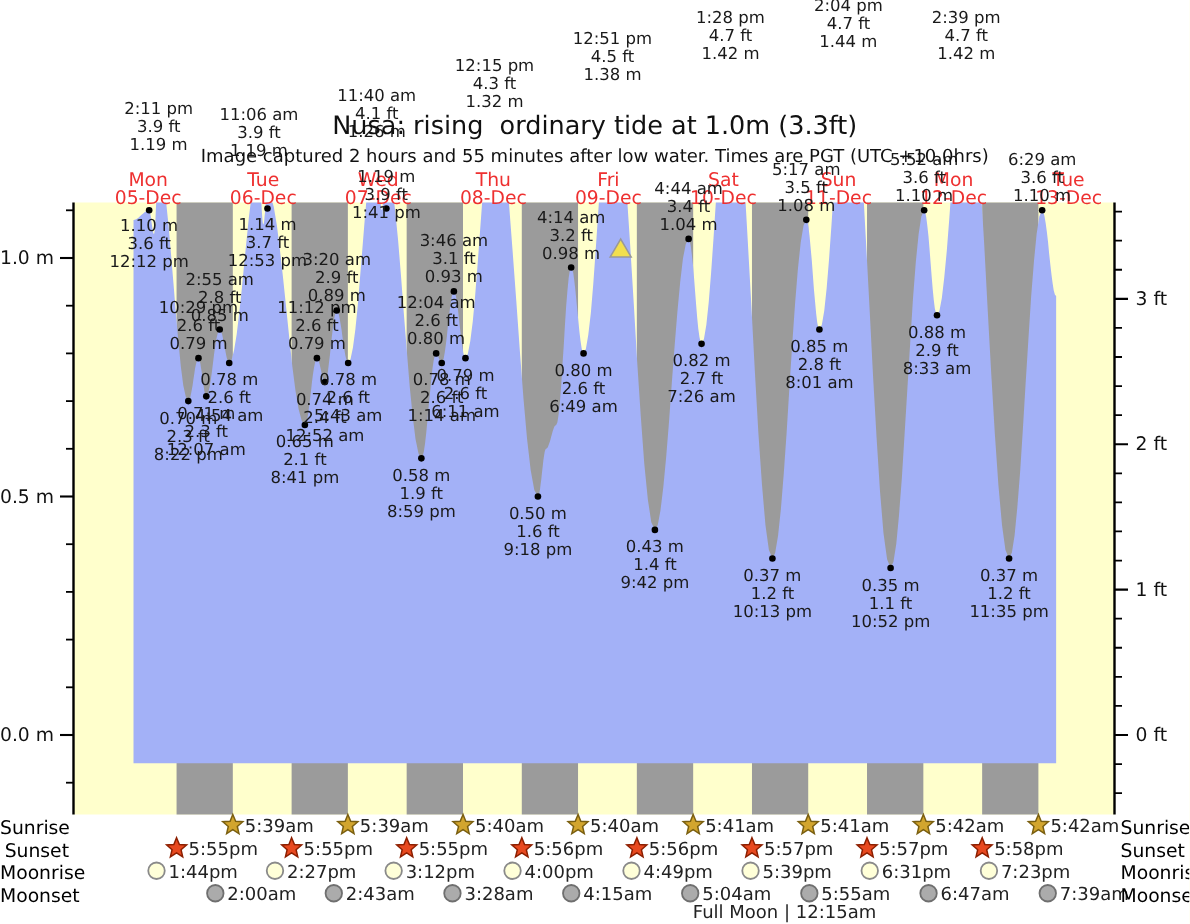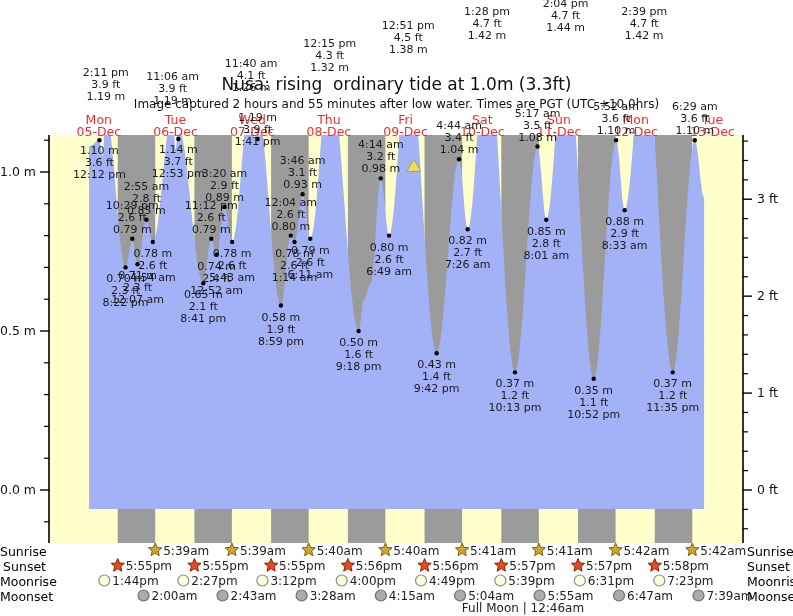--- a/index.html
+++ b/index.html
@@ -330,14 +330,14 @@
   <div class="overlay rowlab left" style="top:544px">Sunrise</div>
   <div class="overlay rowlab left" style="top:559px">Sunset</div>
   <div class="overlay rowlab left" style="top:574px">Moonrise</div>
   <div class="overlay rowlab left" style="top:589px">Moonset</div>
 
   <div class="overlay rowlab right" style="top:544px">Sunrise</div>
   <div class="overlay rowlab right" style="top:559px">Sunset</div>
   <div class="overlay rowlab right" style="top:574px">Moonrise</div>
   <div class="overlay rowlab right" style="top:589px">Moonset</div>
 
-  <div id="fullmoon" class="overlay">Full Moon | 12:46am</div>
+  <div id="fullmoon" class="overlay">Full Moon | 12:15am</div>
 </div>
 
 </body></html>

